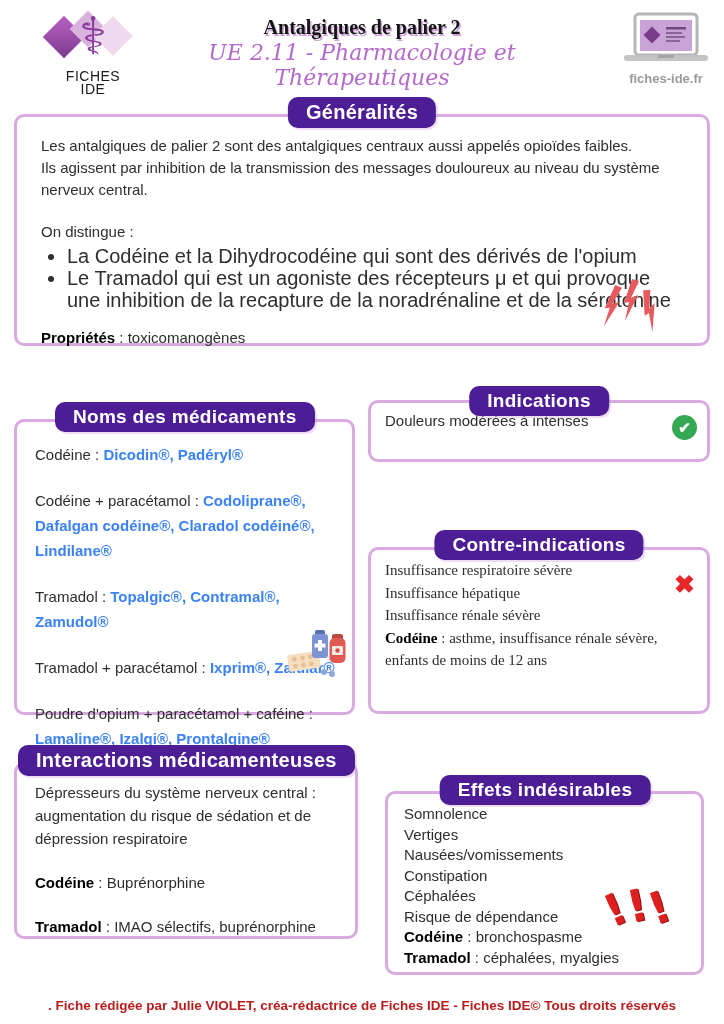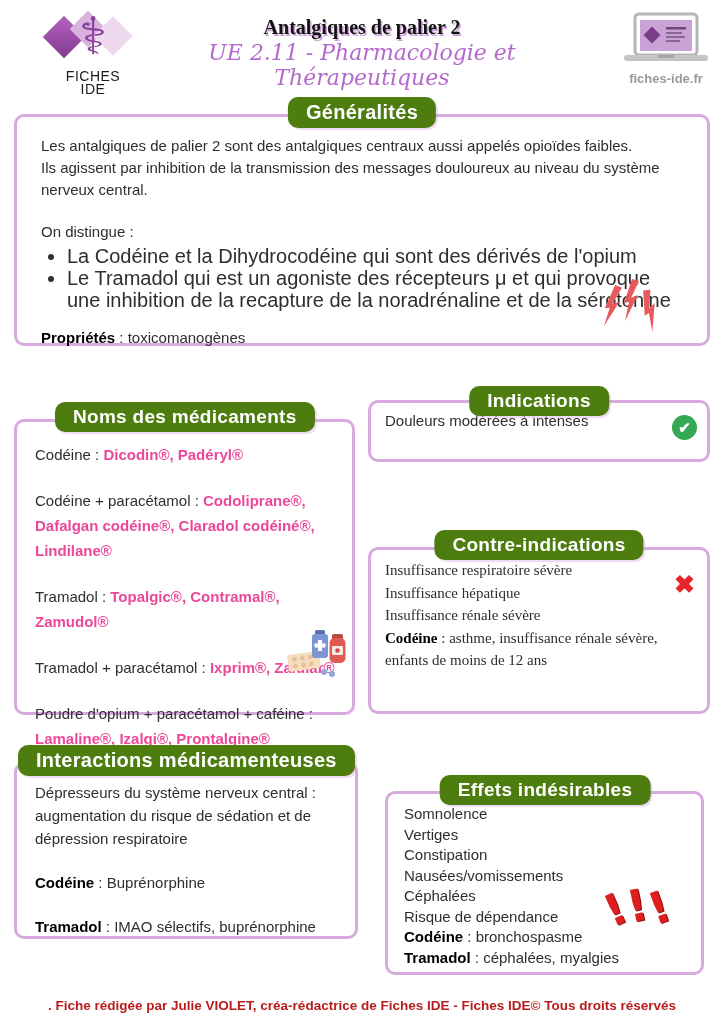--- a/index.html
+++ b/index.html
@@ -17,39 +17,39 @@
   .staff{position:absolute;left:50%;top:50%;transform:translate(-50%,-52%);font-size:52px;line-height:52px;color:#8b3d9e;font-family:"DejaVu Sans",sans-serif;}
   .logo-text{margin-top:2px;font-size:14px;line-height:13px;letter-spacing:.5px;color:#1b1b1b;}
   .logo-text span{display:block;}
   .titles{position:absolute;left:50%;top:16px;transform:translateX(-50%);width:480px;text-align:center;}
   .titles h1{margin:0;font-family:Liberation Serif, serif;font-weight:800;font-size:20px;color:#141414;text-shadow:1.5px 1.5px 0 #cfa3da;}
   .subtitle{margin-top:1px;font-family:"DejaVu Serif",serif;font-style:italic;font-size:22px;color:#b469cc;}
   .site{position:absolute;left:616px;top:12px;width:100px;text-align:center;}
   .site-url{margin-top:3px;font-size:13px;font-weight:700;color:#9a9a9a;}
   
   .badge{
-    position:absolute;z-index:3;background:#4d7c0f;color:#fff;font-weight:700;
+    position:absolute;z-index:3;background:#4c1d95;color:#fff;font-weight:700;
     font-size:19px;padding:4px 18px;border-radius:10px;letter-spacing:.3px;white-space:nowrap;
     box-shadow:2px 2px 0 rgba(207,155,217,.35);
   }
   .badge.centered{transform:translateX(-50%);}
   .box{position:absolute;background:#fff;border:3px solid #d9aadf;border-radius:10px;box-sizing:border-box;z-index:2;}
   
   #box-gen{left:14px;top:114px;width:696px;height:232px;padding:18px 24px 0;}
   #box-gen p{margin:0;font-size:15px;line-height:22px;}
   .mt20{margin-top:20px !important;}
   .mt16{margin-top:16px !important;}
   .gen-bullets{margin:2px 0 0 6px;padding-left:20px;font-size:20px;line-height:22px;}
   .gen-bullets li{margin:0;}
   b.lbl{font-weight:700;color:#000000;}
   .lightning{position:absolute;right:46px;bottom:6px;}
   
   #box-noms{left:14px;top:419px;width:341px;height:296px;padding:20px 16px 0 18px;}
   .med-line{margin:0 0 21px;font-size:15px;line-height:25px;}
-  .brand{color:#ec4899;font-weight:700;}
+  .brand{color:#3b82f6;font-weight:700;}
   .pills{position:absolute;right:4px;top:200px;}
   #box-inter{left:14px;top:762px;width:344px;height:177px;padding:16px 18px 0;}
   #box-inter p{margin:0 0 21px;font-size:15px;line-height:23px;}
   
   #box-ind{left:368px;top:400px;width:342px;height:62px;padding:7px 14px 0;}
   #box-ind .line{font-size:15px;line-height:21px;}
   .check{position:absolute;top:12px;right:10px;width:25px;height:25px;border-radius:50%;background:#34a853;color:#fff;text-align:center;font-size:15px;line-height:25px;font-weight:700;}
   #box-contre{left:368px;top:547px;width:342px;height:167px;padding:9px 40px 0 14px;}
   #box-contre .line, #box-contre p{margin:0;font-size:15px;line-height:22.5px;font-family:Liberation Serif, serif;}
   #box-contre p{padding-right:0;}
@@ -168,22 +168,22 @@
 <section class="box" id="box-inter">
   <p>Dépresseurs du système nerveux central : augmentation du risque de sédation et de dépression respiratoire</p>
   <p><b class="lbl">Codéine</b><span> : Buprénorphine</span></p>
   <p><b class="lbl">Tramadol</b><span> : IMAO sélectifs, buprénorphine</span></p>
 </section>
 
 <div class="badge centered" style="left:545px;top:775px;">Effets indésirables</div>
 <section class="box" id="box-effets">
   <div class="line">Somnolence</div>
   <div class="line">Vertiges</div>
+  <div class="line">Nausées/vomissements</div>
   <div class="line">Constipation</div>
-  <div class="line">Nausées/vomissements</div>
   <div class="line">Céphalées</div>
   <div class="line">Risque de dépendance</div>
   <p><b class="lbl">Codéine</b><span> : bronchospasme</span></p>
   <p><b class="lbl">Tramadol</b><span> : céphalées, myalgies</span></p>
   <div class="excl-group">
     <span class="excl e1">!</span>
     <span class="excl e2">!</span>
     <span class="excl e3">!</span>
   </div>
 </section>

